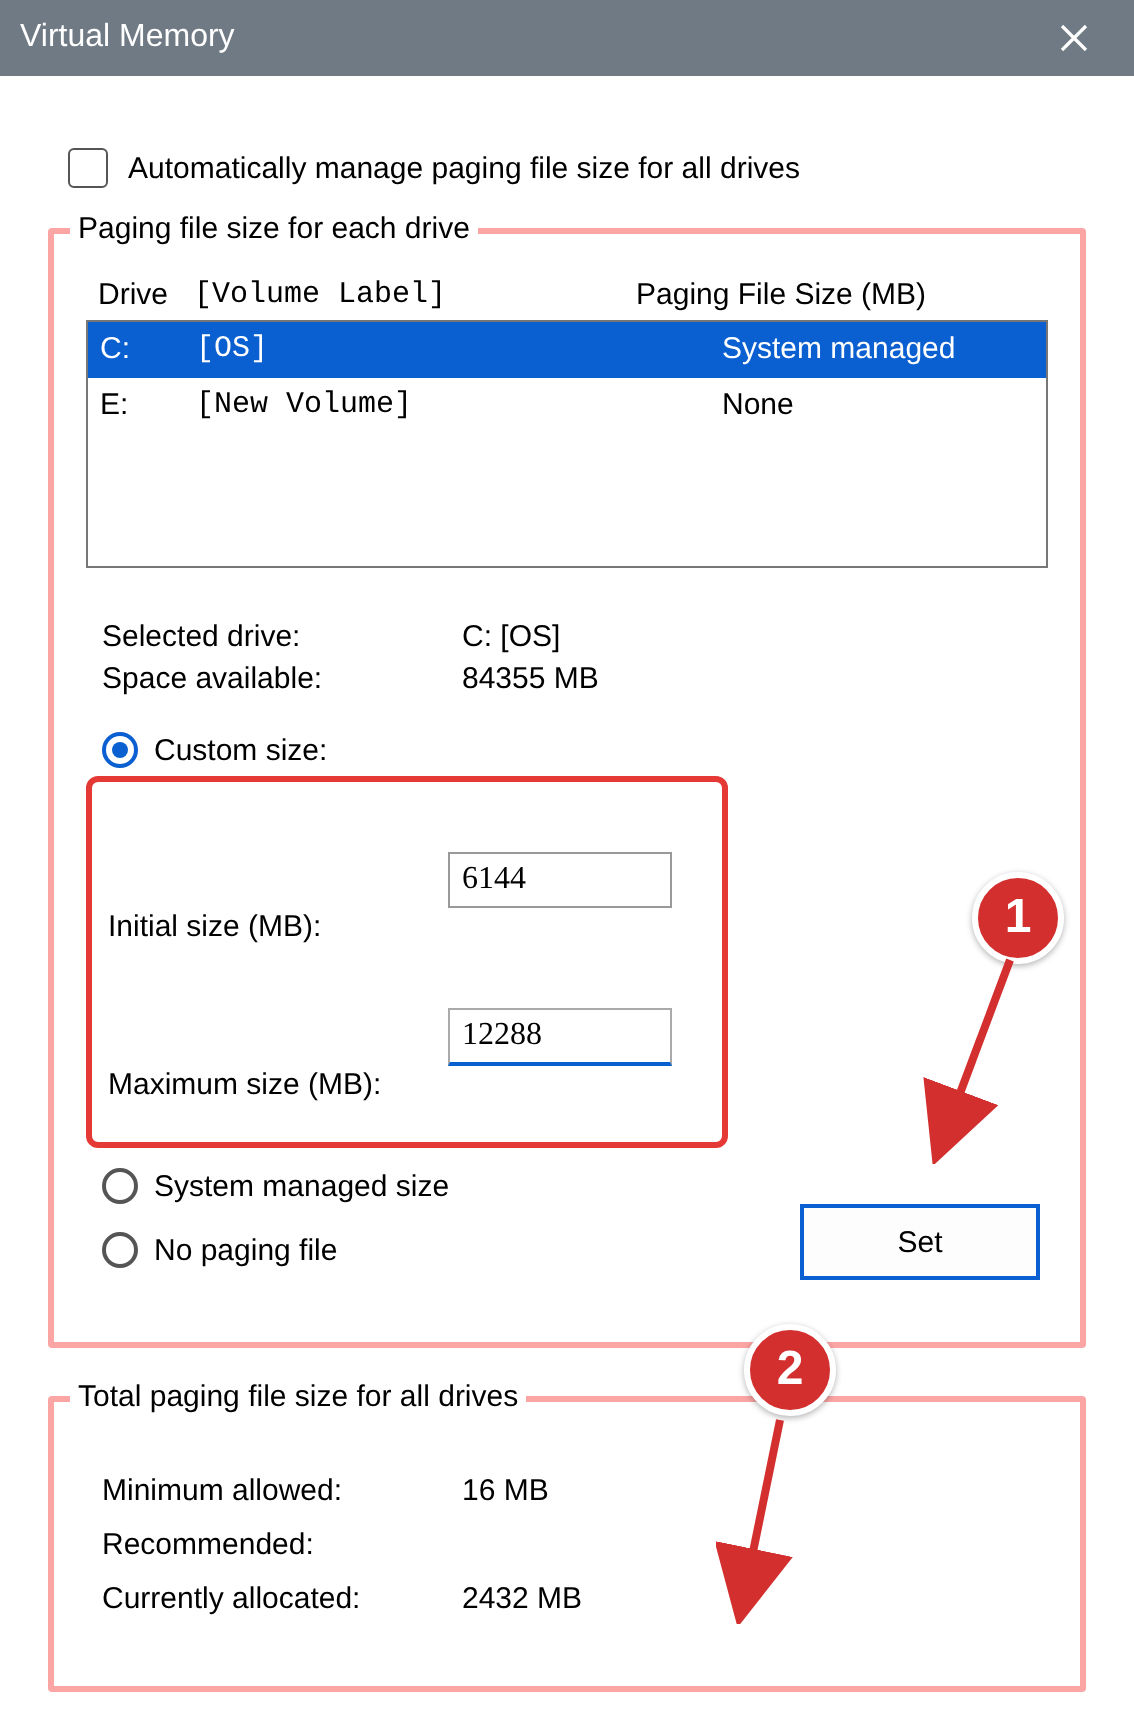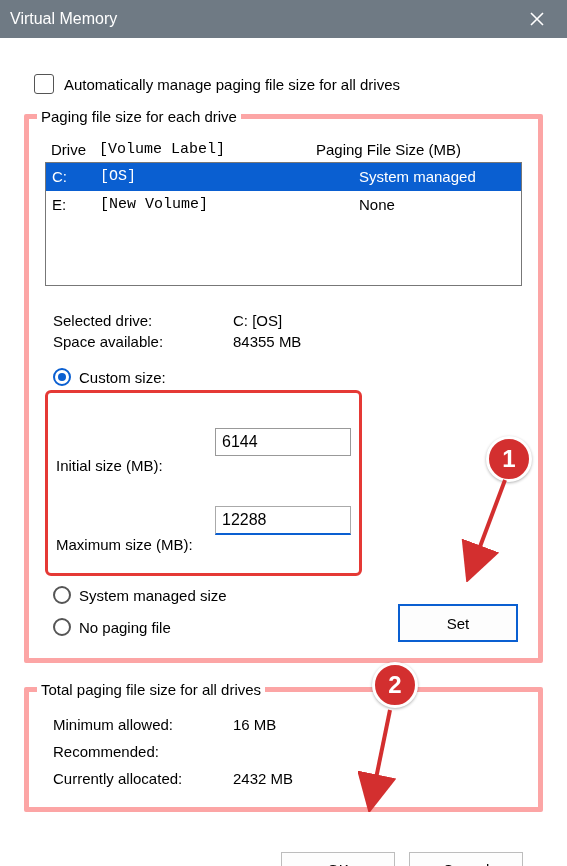--- a/index.html
+++ b/index.html
@@ -41,24 +41,24 @@
   .chkrow .checkbox {
     width: 20px; height: 20px;
     border: 1.5px solid #555;
     border-radius: 3px;
     margin-right: 10px;
     background: #fff;
   }
 
   
   .fieldset {
-    border: 5px solid #fca5a5;
+    border: 3px solid #fca5a5;
     border-radius: 2px;
     position: relative;
-    padding: 18px 16px 16px 16px;
+    padding: 18px 16px 31px 16px;
     margin-bottom: 24px;
   }
   .fieldset > .legend {
     position: absolute;
     top: -11px;
     left: 8px;
     background: #fff;
     padding: 0 4px;
     font-size: 15px;
     color: #000;
@@ -121,24 +121,24 @@
   .custom-box {
     border: 3px solid #e53935;
     border-radius: 6px;
     padding: 10px 8px 14px 8px;
     margin: 4px 160px 10px 0;
     position: relative;
   }
   .cs-row { display: flex; align-items: center; margin: 6px 0; }
   .cs-row .lbl { width: 170px; margin-top: 48px; }
   .cs-row input {
-    font-family: Liberation Sans, sans-serif;
+    font-family: Liberation Serif, serif;
     font-size: 16px;
     padding: 4px 6px;
-    width: 136px;
+    width: 112px;
     border: 1px solid #999;
     outline: none;
   }
   .cs-row input.active {
     border-top: 1px solid #aaa;
     border-left: 1px solid #aaa;
     border-right: 1px solid #aaa;
     border-bottom: 2px solid #0a5fd1;
   }
 
@@ -265,21 +265,21 @@
       <span>No paging file</span>
     </div>
 
     <div class="set-area" style="margin-top:-36px;">
       <button class="win primary">Set</button>
     </div>
   </div>
 
   <div class="fieldset">
     <span class="legend">Total paging file size for all drives</span>
-    <div class="info-row" style="margin-top:6px;">
+    <div class="info-row" style="margin-top:18px;">
       <span class="lbl">Minimum allowed:</span>
       <span class="val">16 MB</span>
     </div>
     <div class="info-row" style="margin-top:10px;">
       <span class="lbl">Recommended:</span>
     </div>
     <div class="info-row" style="margin-top:10px; margin-bottom:4px;">
       <span class="lbl">Currently allocated:</span>
       <span class="val">2432 MB</span>
     </div>

